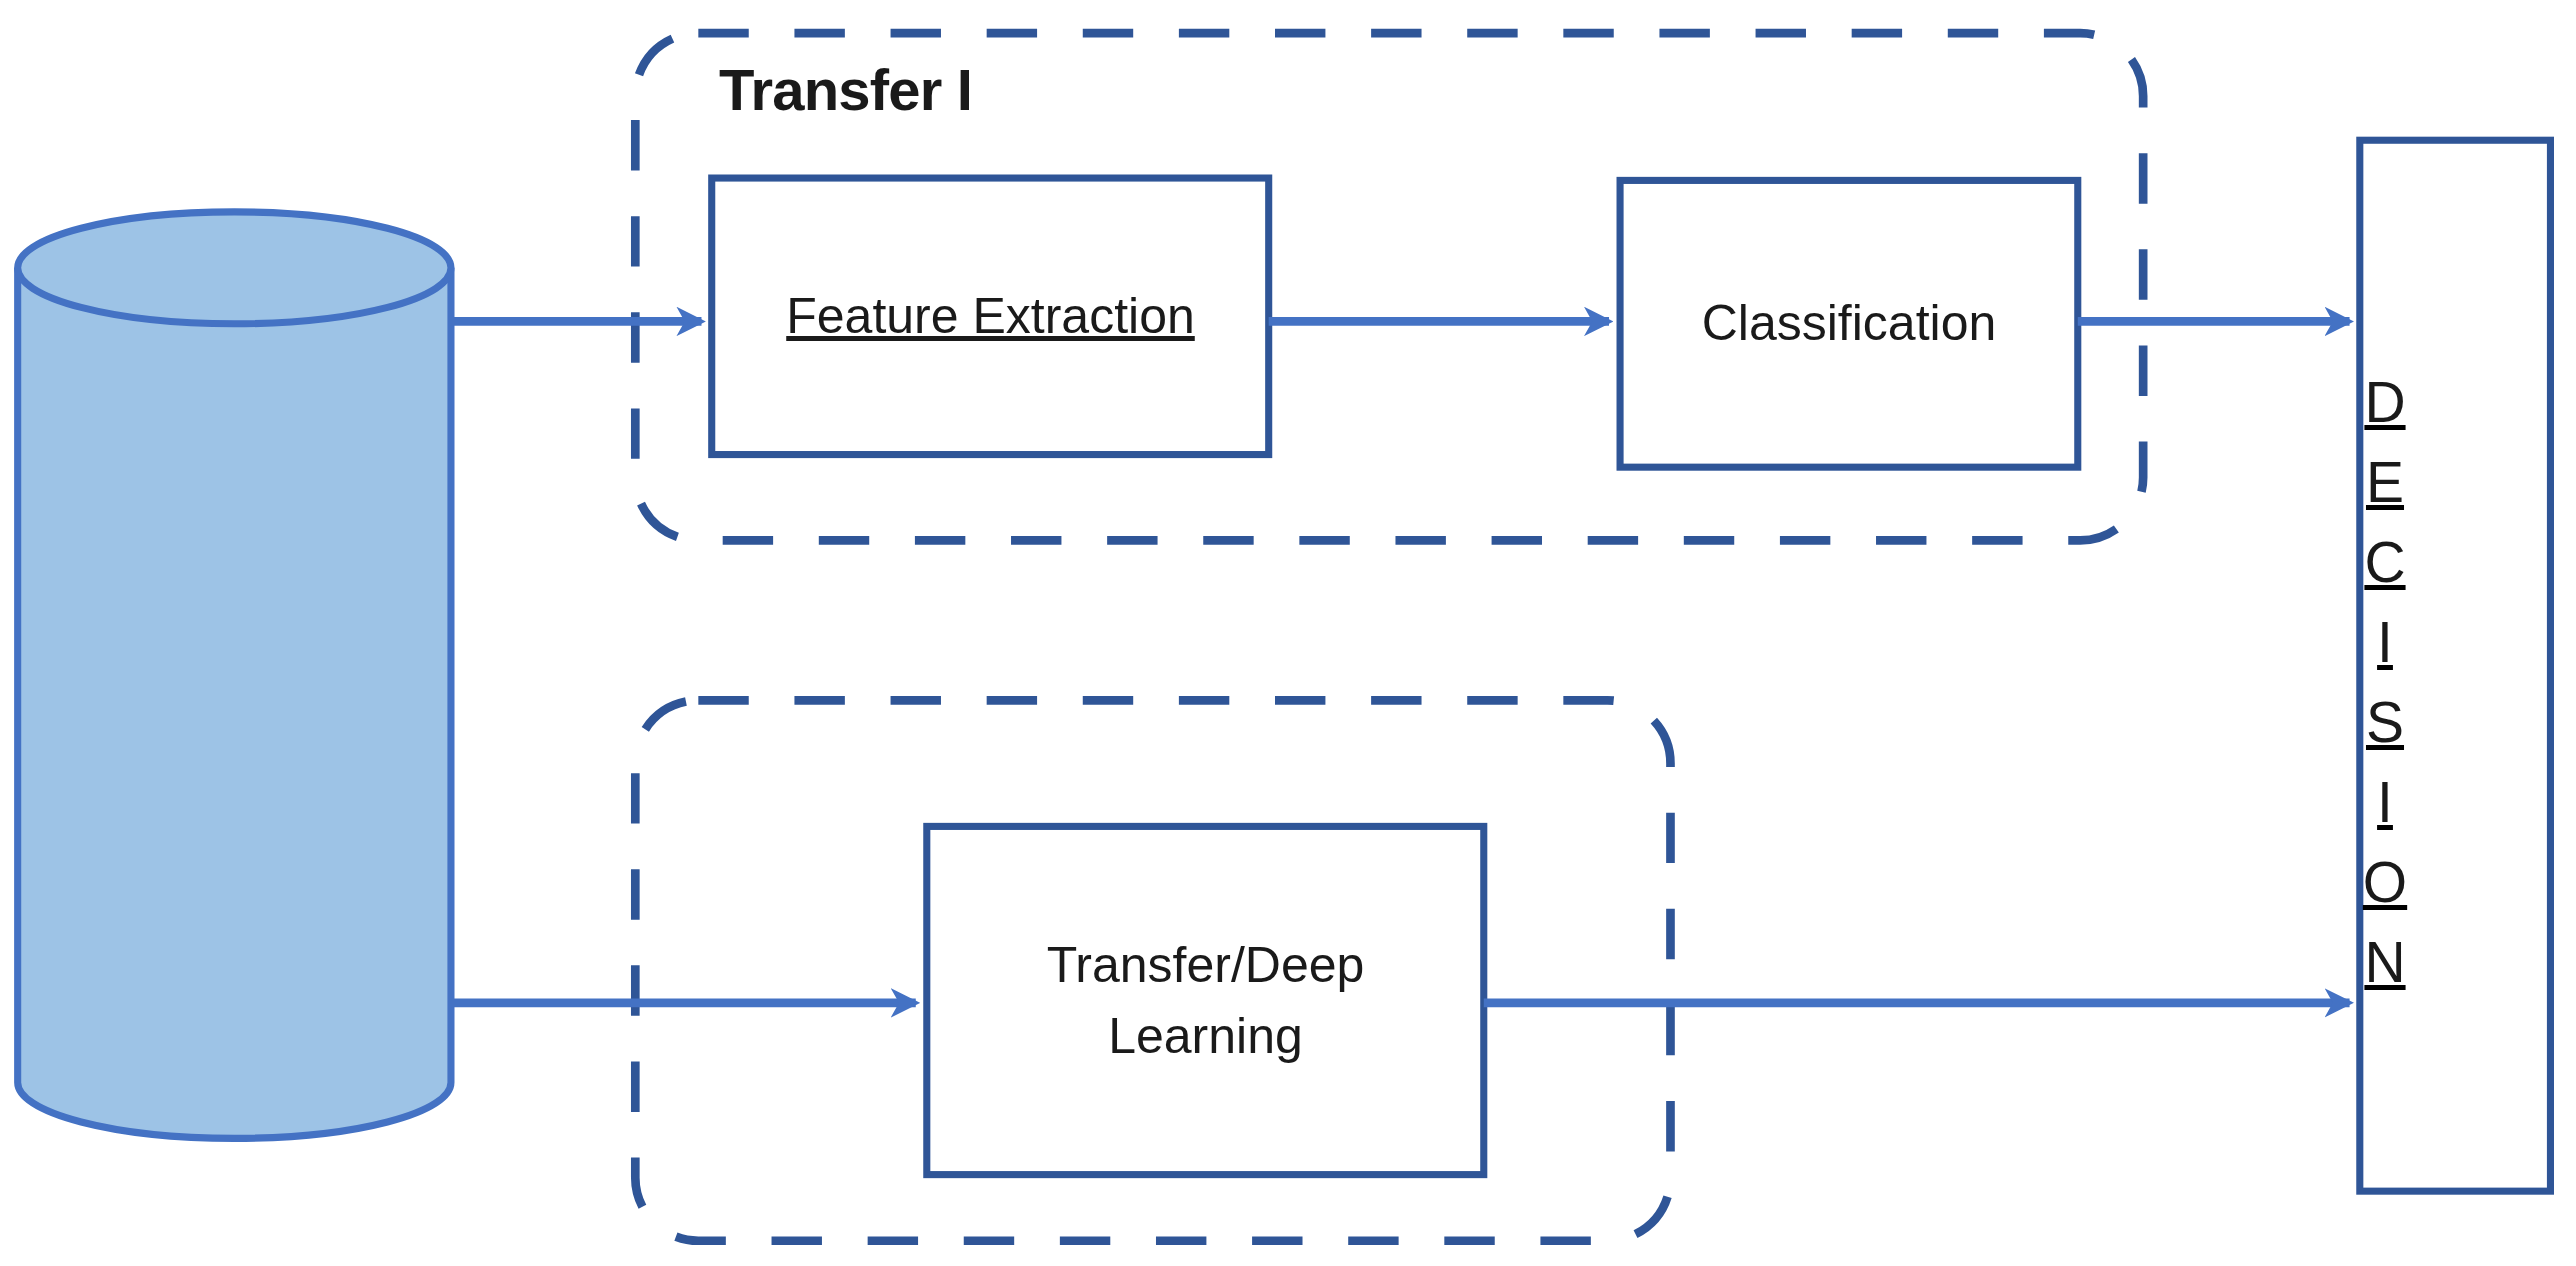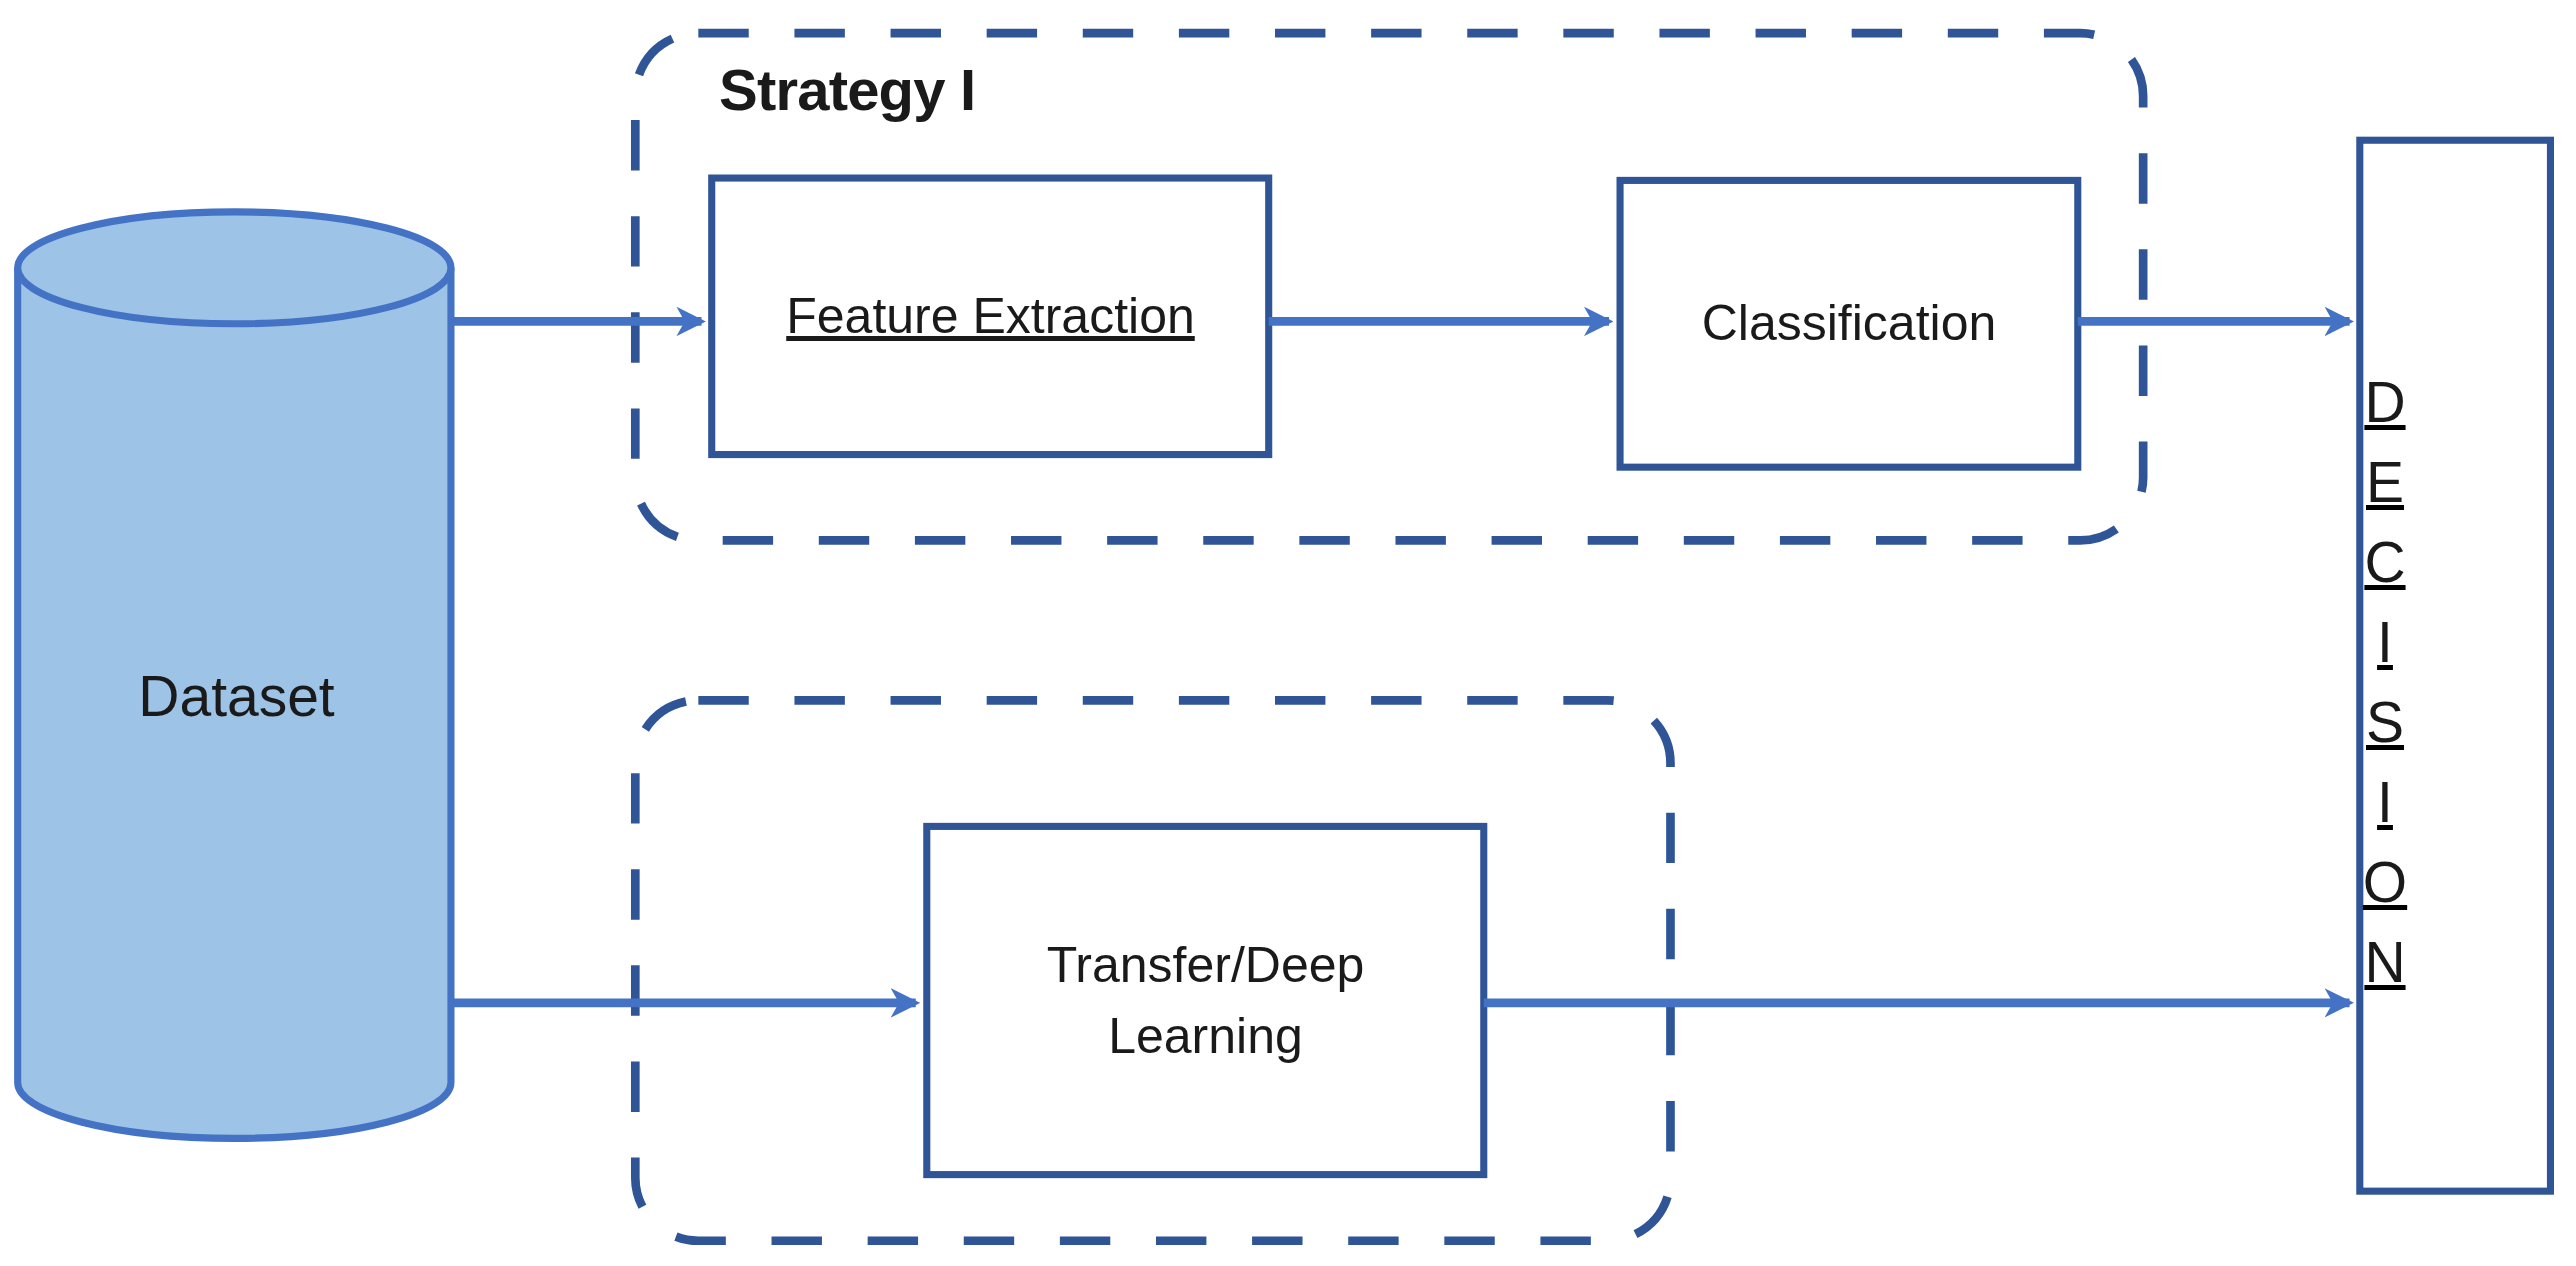--- a/index.html
+++ b/index.html
@@ -127,23 +127,22 @@
     <rect class="solid-box" x="1176" y="1049" width="707" height="442"></rect>
     <rect class="solid-box" x="2995" y="178" width="242" height="1334" stroke-width="10"></rect>
 
     <path class="arrow-line" marker-end="url(#arrowhead)" d="M572 408 L890 408"></path>
     <path class="arrow-line" marker-end="url(#arrowhead)" d="M1610 408 L2042 408"></path>
     <path class="arrow-line" marker-end="url(#arrowhead)" d="M2637 408 L2982 408"></path>
     <path class="arrow-line" marker-end="url(#arrowhead)" d="M572 1273 L1162 1273"></path>
     <path class="arrow-line" marker-end="url(#arrowhead)" d="M1883 1273 L2982 1273"></path>
   </svg>
 
-  <div class="dataset-label-area">Dataset</div>
 
-  <div class="label strategy-title" style="left:719px; top:61px;">Strategy I</div>
+  <div class="label strategy-title" style="left:719px; top:61px;">Transfer I</div>
 
 
   <div class="box-label-area" style="left:712px; top:178px; width:557px; height:277px;text-decoration:underline;">
     <span>Feature Extraction</span>
   </div>
 
   <div class="box-label-area" style="left:1620px; top:180px; width:458px; height:287px;">
     <span>Classification</span>
   </div>
 

